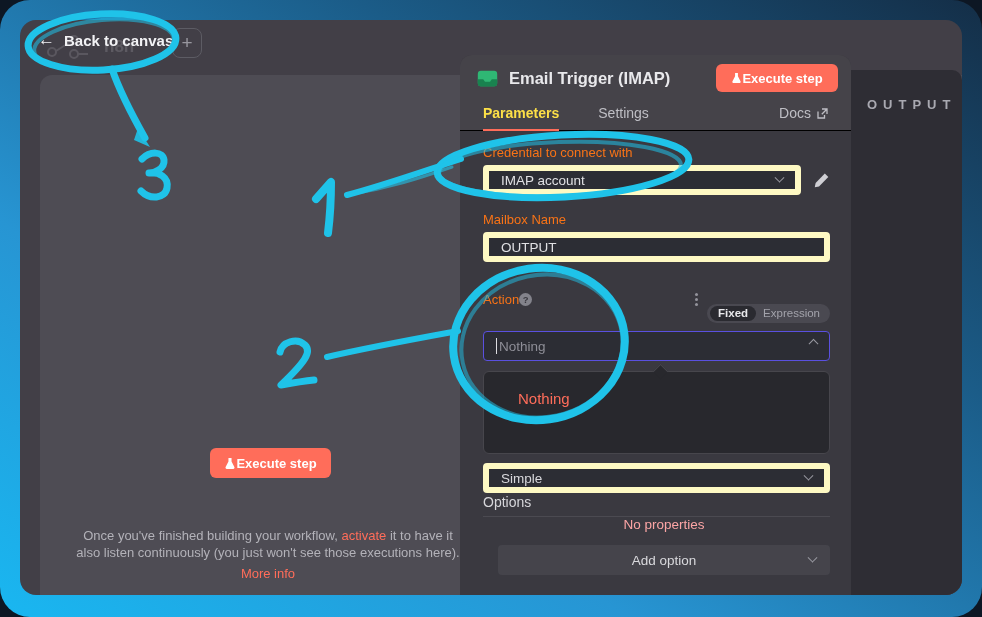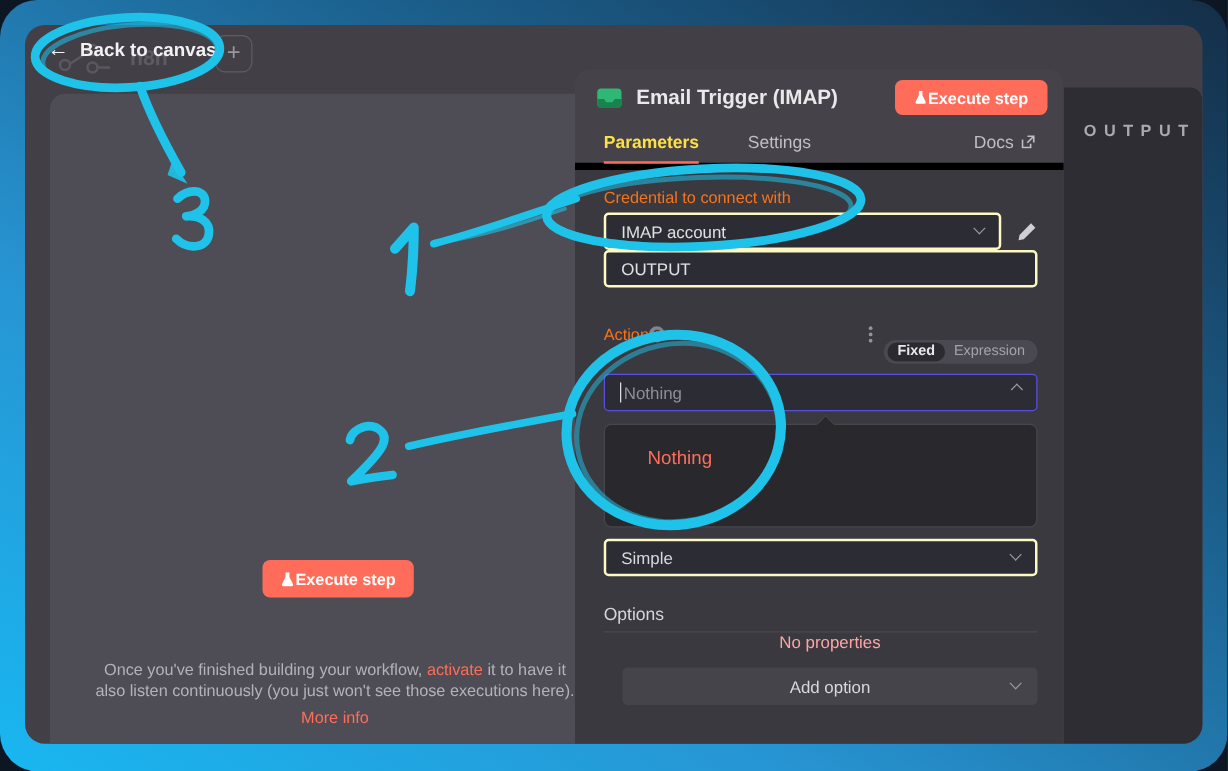--- a/index.html
+++ b/index.html
@@ -52,37 +52,37 @@
   }
   .canvas-footer .link { color:#ff6d5a; cursor:pointer; }
   .canvas-footer .more { display:block; margin-top:4px; color:#ff6d5a; cursor:pointer; }
 
   
   .panel {
     position:absolute; left:440px; top:35px; width:391px; bottom:0;
     background:#3a3940; border-radius:12px 12px 0 0; overflow:visible; z-index:2;
   }
   .panel-head {
-    background:#454349; border-radius:12px 12px 0 0; border-bottom:6px solid #000000;
+    background:#454349; border-radius:12px 12px 0 0; border-bottom:1px solid #000000;
   }
   .title-row { display:flex; align-items:center; padding:9px 13px 4px 17px; height:41px; }
   .node-icon { width:21px; height:17px; margin-right:11px; flex:none; }
   .panel-title { font-size:16.5px; font-weight:700; color:#e9e9ec; flex:1; white-space:nowrap; }
   .head-exec { width:122px; height:28px; flex:none; }
   .tabs-row { display:flex; align-items:center; padding:0 23px; height:34px; position:relative; }
   .tab { font-size:14px; color:#bfbfc5; cursor:pointer; position:relative; height:100%; display:flex; align-items:center; }
   .tab.active { color:#fde047; font-weight:700; }
   .tab.active::after { content:""; position:absolute; left:0; right:0; bottom:-1px; height:2px; background:#ff6d5a; }
   .tab + .tab { margin-left:39px; }
   .docs { margin-left:auto; display:flex; align-items:center; gap:6px; font-size:14px; color:#bfbfc5; cursor:pointer; }
 
   .panel-body { padding:14px 21px 0 23px; position:relative; }
   .f-label { font-size:13px; color:#f97316; margin-bottom:5px; display:flex; align-items:center; gap:6px; }
   .field-input {
-    height:30px; background:#2c2d34; border:2px solid #fef9c3; border-radius:4px;
+    height:30px; background:#2c2d34; border:6px solid #fef9c3; border-radius:4px;
     display:flex; align-items:center; padding:0 12px; font-size:13.5px; color:#e0e0e3;
     cursor:pointer; position:relative;
   }
   .chev { width:7px; height:7px; border-right:1.6px solid #9a9aa2; border-bottom:1.6px solid #9a9aa2; flex:none; }
   .chev.down { transform:rotate(45deg) translate(-2px,-2px); }
   .chev.up { transform:rotate(-135deg) translate(2px,2px); }
   .spacer { flex:1; }
 
   .cred-row { display:flex; align-items:center; gap:12px; }
   .cred-select { width:325px; }
@@ -110,21 +110,21 @@
   .popup::before {
     content:""; position:absolute; top:-6px; left:171px; width:10px; height:10px;
     background:#28282d; border-left:1px solid #47464c; border-top:1px solid #47464c;
     transform:rotate(45deg);
   }
   .popup-item { padding:7px 12px 7px 34px; font-size:15px; color:#ececef; cursor:pointer; }
   .popup-item.selected { color:#ff6d5a; }
 
   .format-select { margin-top:9px; color:#d8d8dc; }
 
-  .options-hdr { margin-top:22px; font-size:14px; color:#d6d6da; padding-bottom:6px; border-bottom:1px solid #4b4a51; }
+  .options-hdr { margin-top:1px; font-size:14px; color:#d6d6da; padding-bottom:6px; border-bottom:1px solid #4b4a51; }
   .no-props { margin-left:15px; font-size:13.5px; color:#fca5a5;text-align:center; }
   .add-option {
     margin-top:13px; margin-left:15px; width:332px; height:30px; background:#45444b;
     border-radius:4px; display:flex; align-items:center; justify-content:center;
     font-size:13.5px; color:#d9d9dd; position:relative; cursor:pointer;
   }
   .add-option .chev { position:absolute; right:14px; top:12px; }
 
   
   .output-col {
@@ -220,20 +220,21 @@
             <span class="spacer"></span>
             <span class="chev down"></span>
           </div>
           <span class="pencil-btn">
             <svg width="17" height="17" viewBox="0 0 17 17">
               <path d="M11.8 1.6 L15.3 5.1 L6 14.4 L1.8 15.2 L2.6 11 Z" fill="#cfcfd4"></path>
             </svg>
           </span>
         </div>
 
+        <div class="f-label mailbox-label">Mailbox Name</div>
         <div class="field-input">
           <span>OUTPUT</span>
         </div>
 
         <div class="action-row">
           <div class="f-label" style="margin-bottom:0">Action</div>
           <span class="help-icon">?</span>
           <span class="dots-icon"></span>
           <div class="param-toggle">
             <span class="chip-fixed">Fixed</span>

